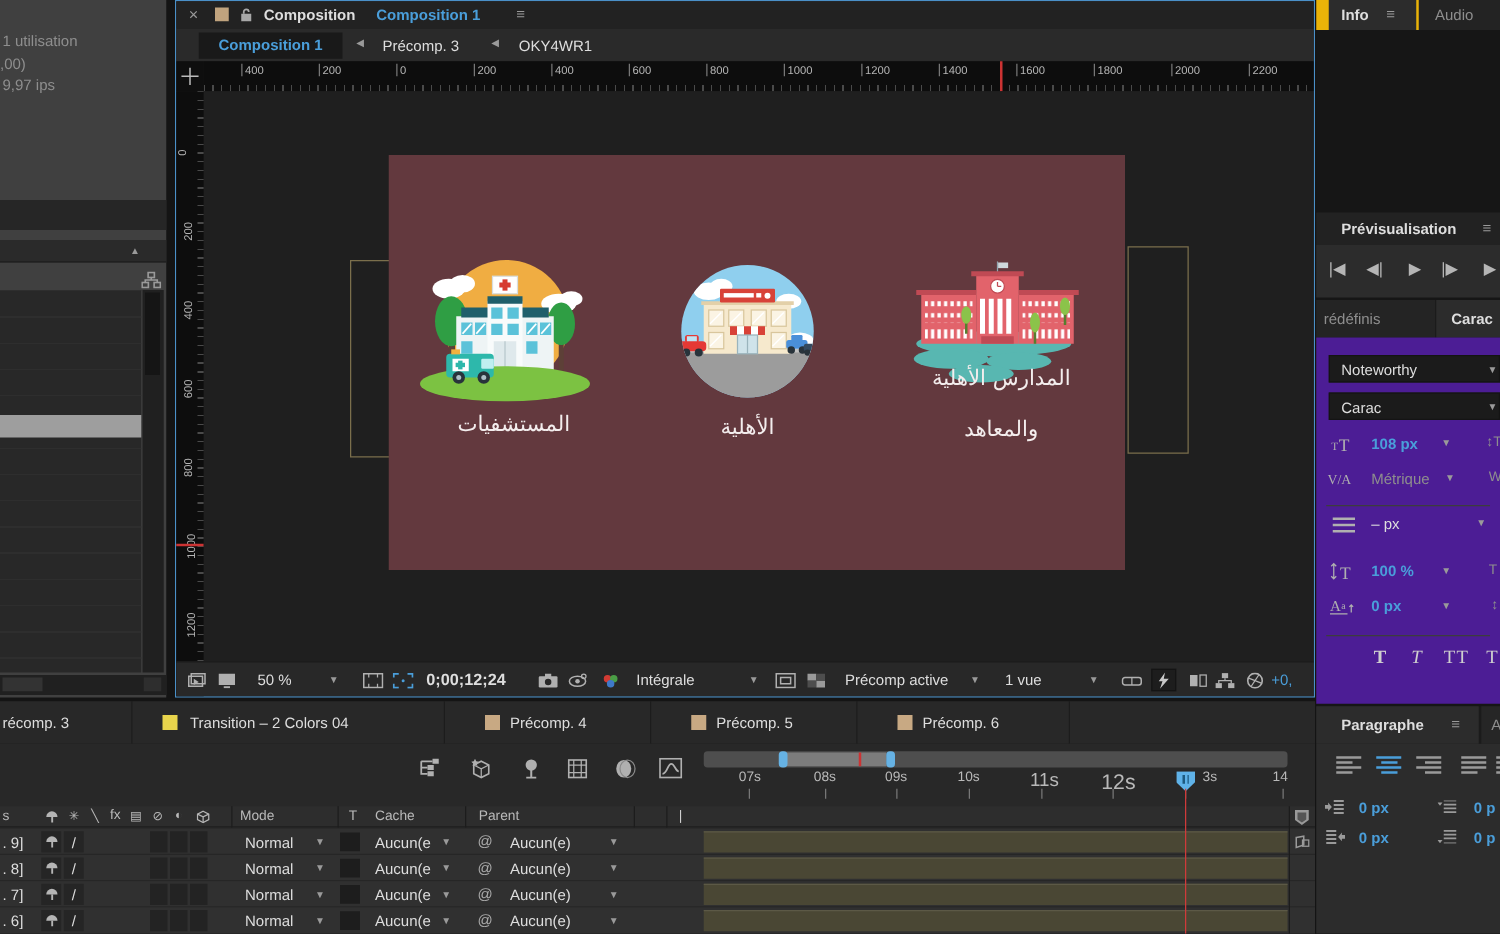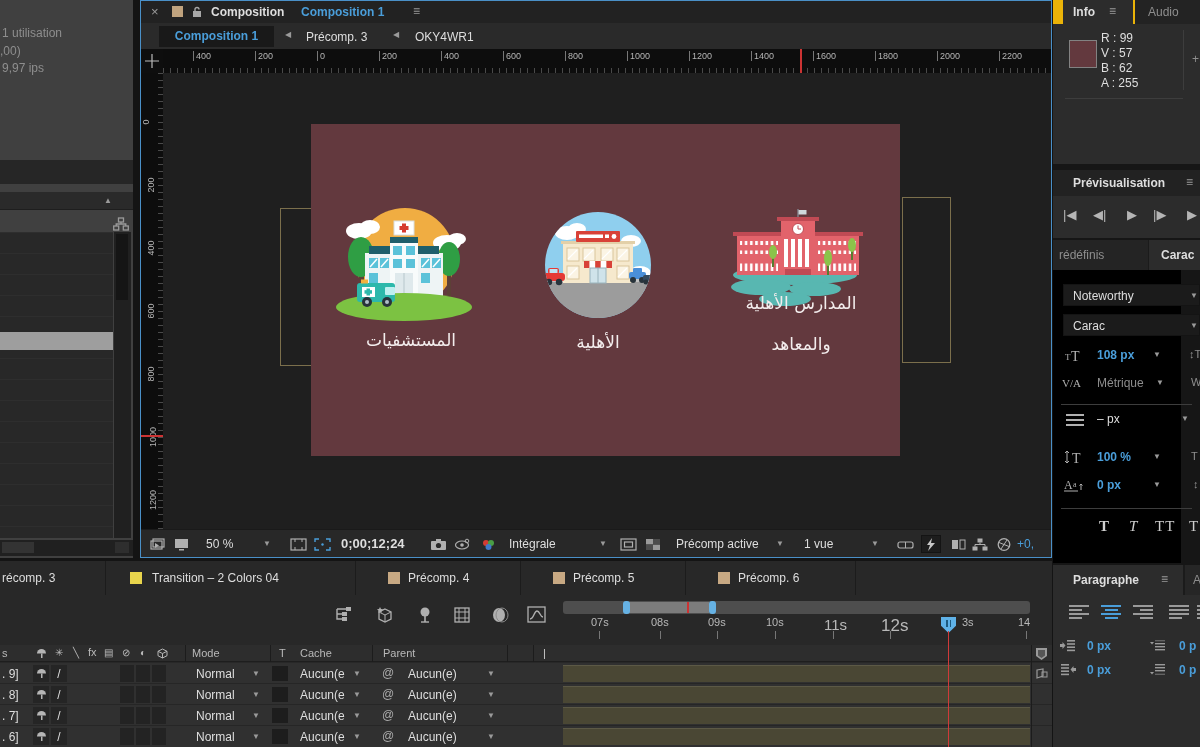--- a/index.html
+++ b/index.html
@@ -636,30 +636,20 @@
 
   <div class="a" style="left:0;top:0;width:147px;height:24px;background:#eab308">
     <div class="a" style="left:10px;top:0;width:70px;height:24px;background:#2c2c2c">
       <span class="a bold w nw" style="left:10px;top:5px">Info</span>
       <span class="a" style="left:46px;top:4px;color:#9a9a9a">≡</span>
     </div>
     <div class="a" style="left:82px;top:0;width:65px;height:24px;background:#232323">
       <span class="a dim nw" style="left:13px;top:5px">Audio</span>
     </div>
   </div>
-  <div class="a" style="left:0;top:24px;width:147px;height:140px;background:#2c2c2c">
-    <div class="a" style="left:16px;top:16px;width:28px;height:28px;background:#63393e;border:1px solid #828282"></div>
-    <span class="a w nw" style="left:48px;top:7px">R : 99</span>
-    <span class="a w nw" style="left:48px;top:22px">V : 57</span>
-    <span class="a w nw" style="left:48px;top:37px">B : 62</span>
-    <span class="a w nw" style="left:48px;top:52px">A : 255</span>
-    <div class="a" style="left:12px;top:74px;width:118px;height:1px;background:#3d3d3d"></div>
-    <div class="a" style="left:130px;top:6px;width:1px;height:60px;background:#3d3d3d"></div>
-    <span class="a dim nw" style="left:139px;top:28px">+</span>
-  </div>
 
   <div class="a" style="left:0;top:170px;width:147px;height:26px;background:#222">
     <span class="a bold w nw" style="left:20px;top:6px">Prévisualisation</span>
     <span class="a" style="left:133px;top:5px;color:#9a9a9a">≡</span>
   </div>
   <div class="a" style="left:0;top:196px;width:147px;height:42px;background:#2c2c2c;color:#b5b5b5;font-size:13px">
     <span class="a nw" style="left:10px;top:11px">|◀</span>
     <span class="a nw" style="left:40px;top:11px">◀|</span>
     <span class="a nw" style="left:74px;top:11px">▶</span>
     <span class="a nw" style="left:100px;top:11px">|▶</span>
@@ -668,21 +658,21 @@
 
   <div class="a" style="left:0;top:240px;width:162px;height:30px;background:#1b1b1b">
     <div class="a" style="left:0;top:0;width:95px;height:30px;background:#242424">
       <span class="a dim nw" style="left:6px;top:8px">rédéfinis</span>
     </div>
     <div class="a" style="left:96px;top:0;width:51px;height:30px;background:#2c2c2c">
       <span class="a bold w nw" style="left:12px;top:8px">Carac</span>
     </div>
   </div>
 
-  <div class="a" style="left:0;top:270px;width:128px;height:293px;background:#000000">
+  <div class="a" style="left:0;top:270px;width:147px;height:293px;background:#4c1d95">
     <div class="a well" style="left:10px;top:14px;width:137px;height:22px">
       <span class="a w nw" style="left:9px;top:4px">Noteworthy</span>
       <span class="a chev" style="left:126px;top:7px">▼</span>
     </div>
     <div class="a well" style="left:10px;top:44px;width:137px;height:22px">
       <span class="a w nw" style="left:9px;top:4px">Carac</span>
       <span class="a chev" style="left:126px;top:7px">▼</span>
     </div>
 
     <span class="a icon" style="left:10px;top:76px;width:24px;height:18px">

